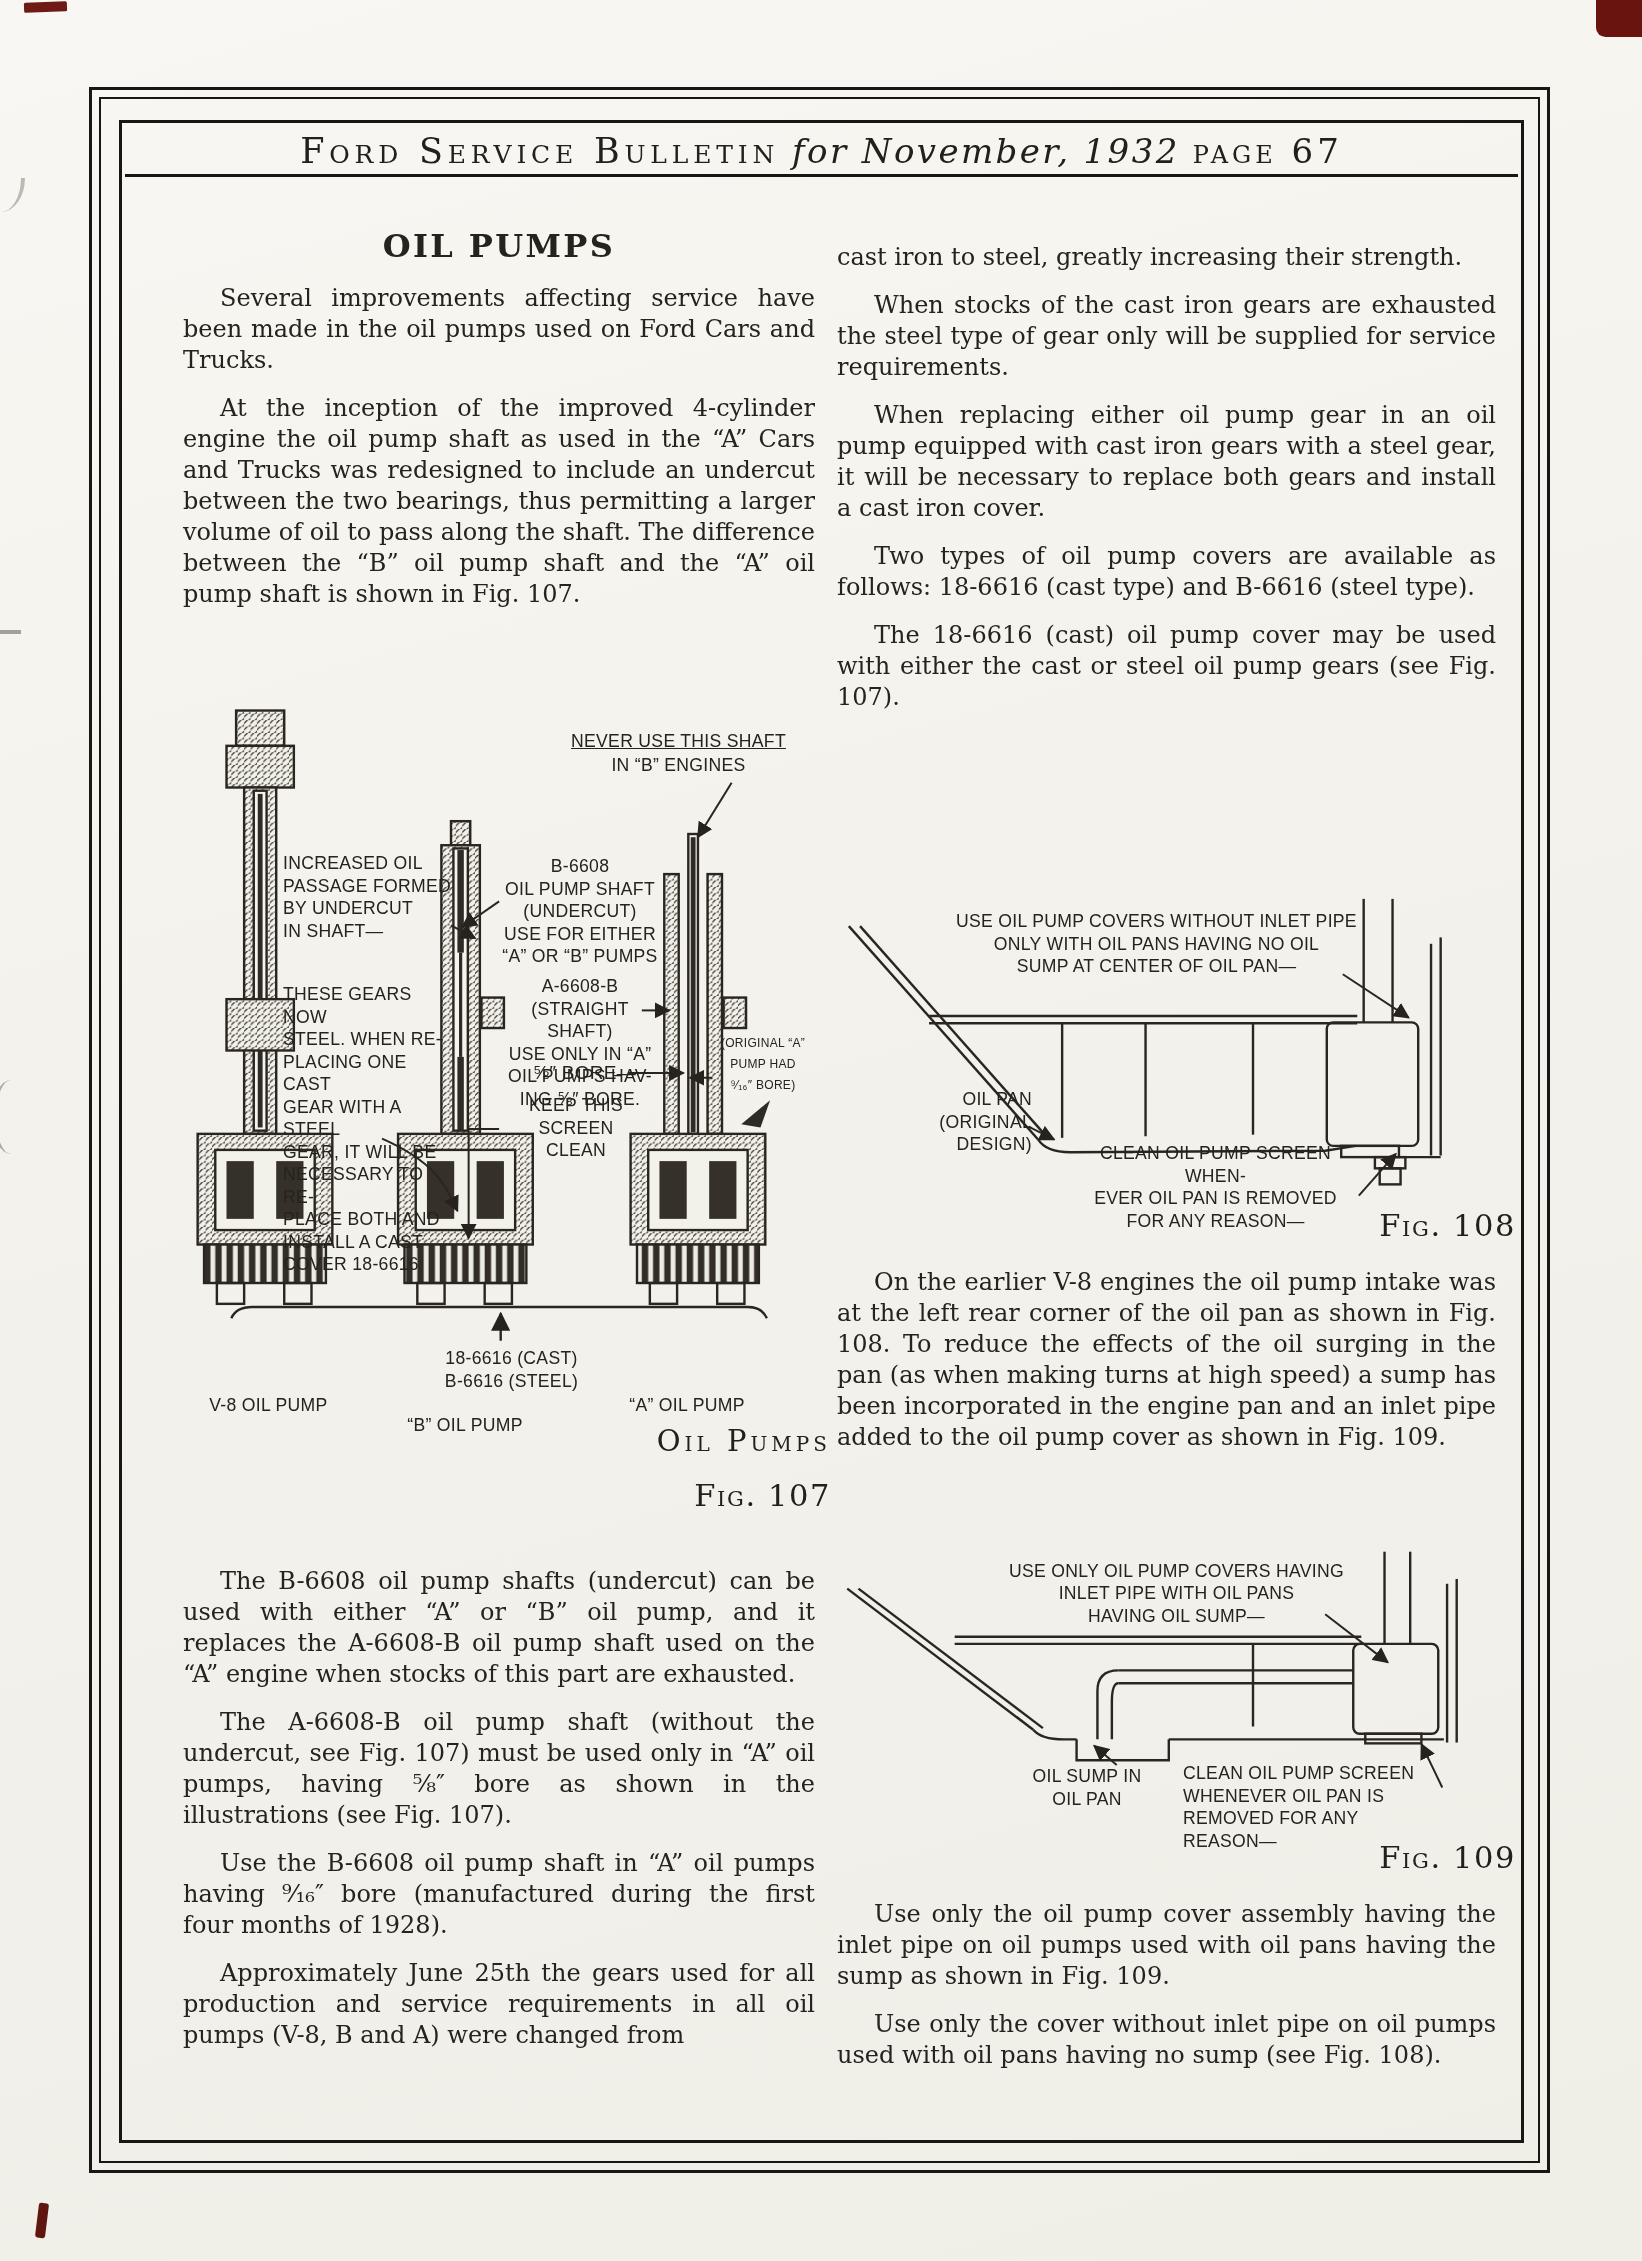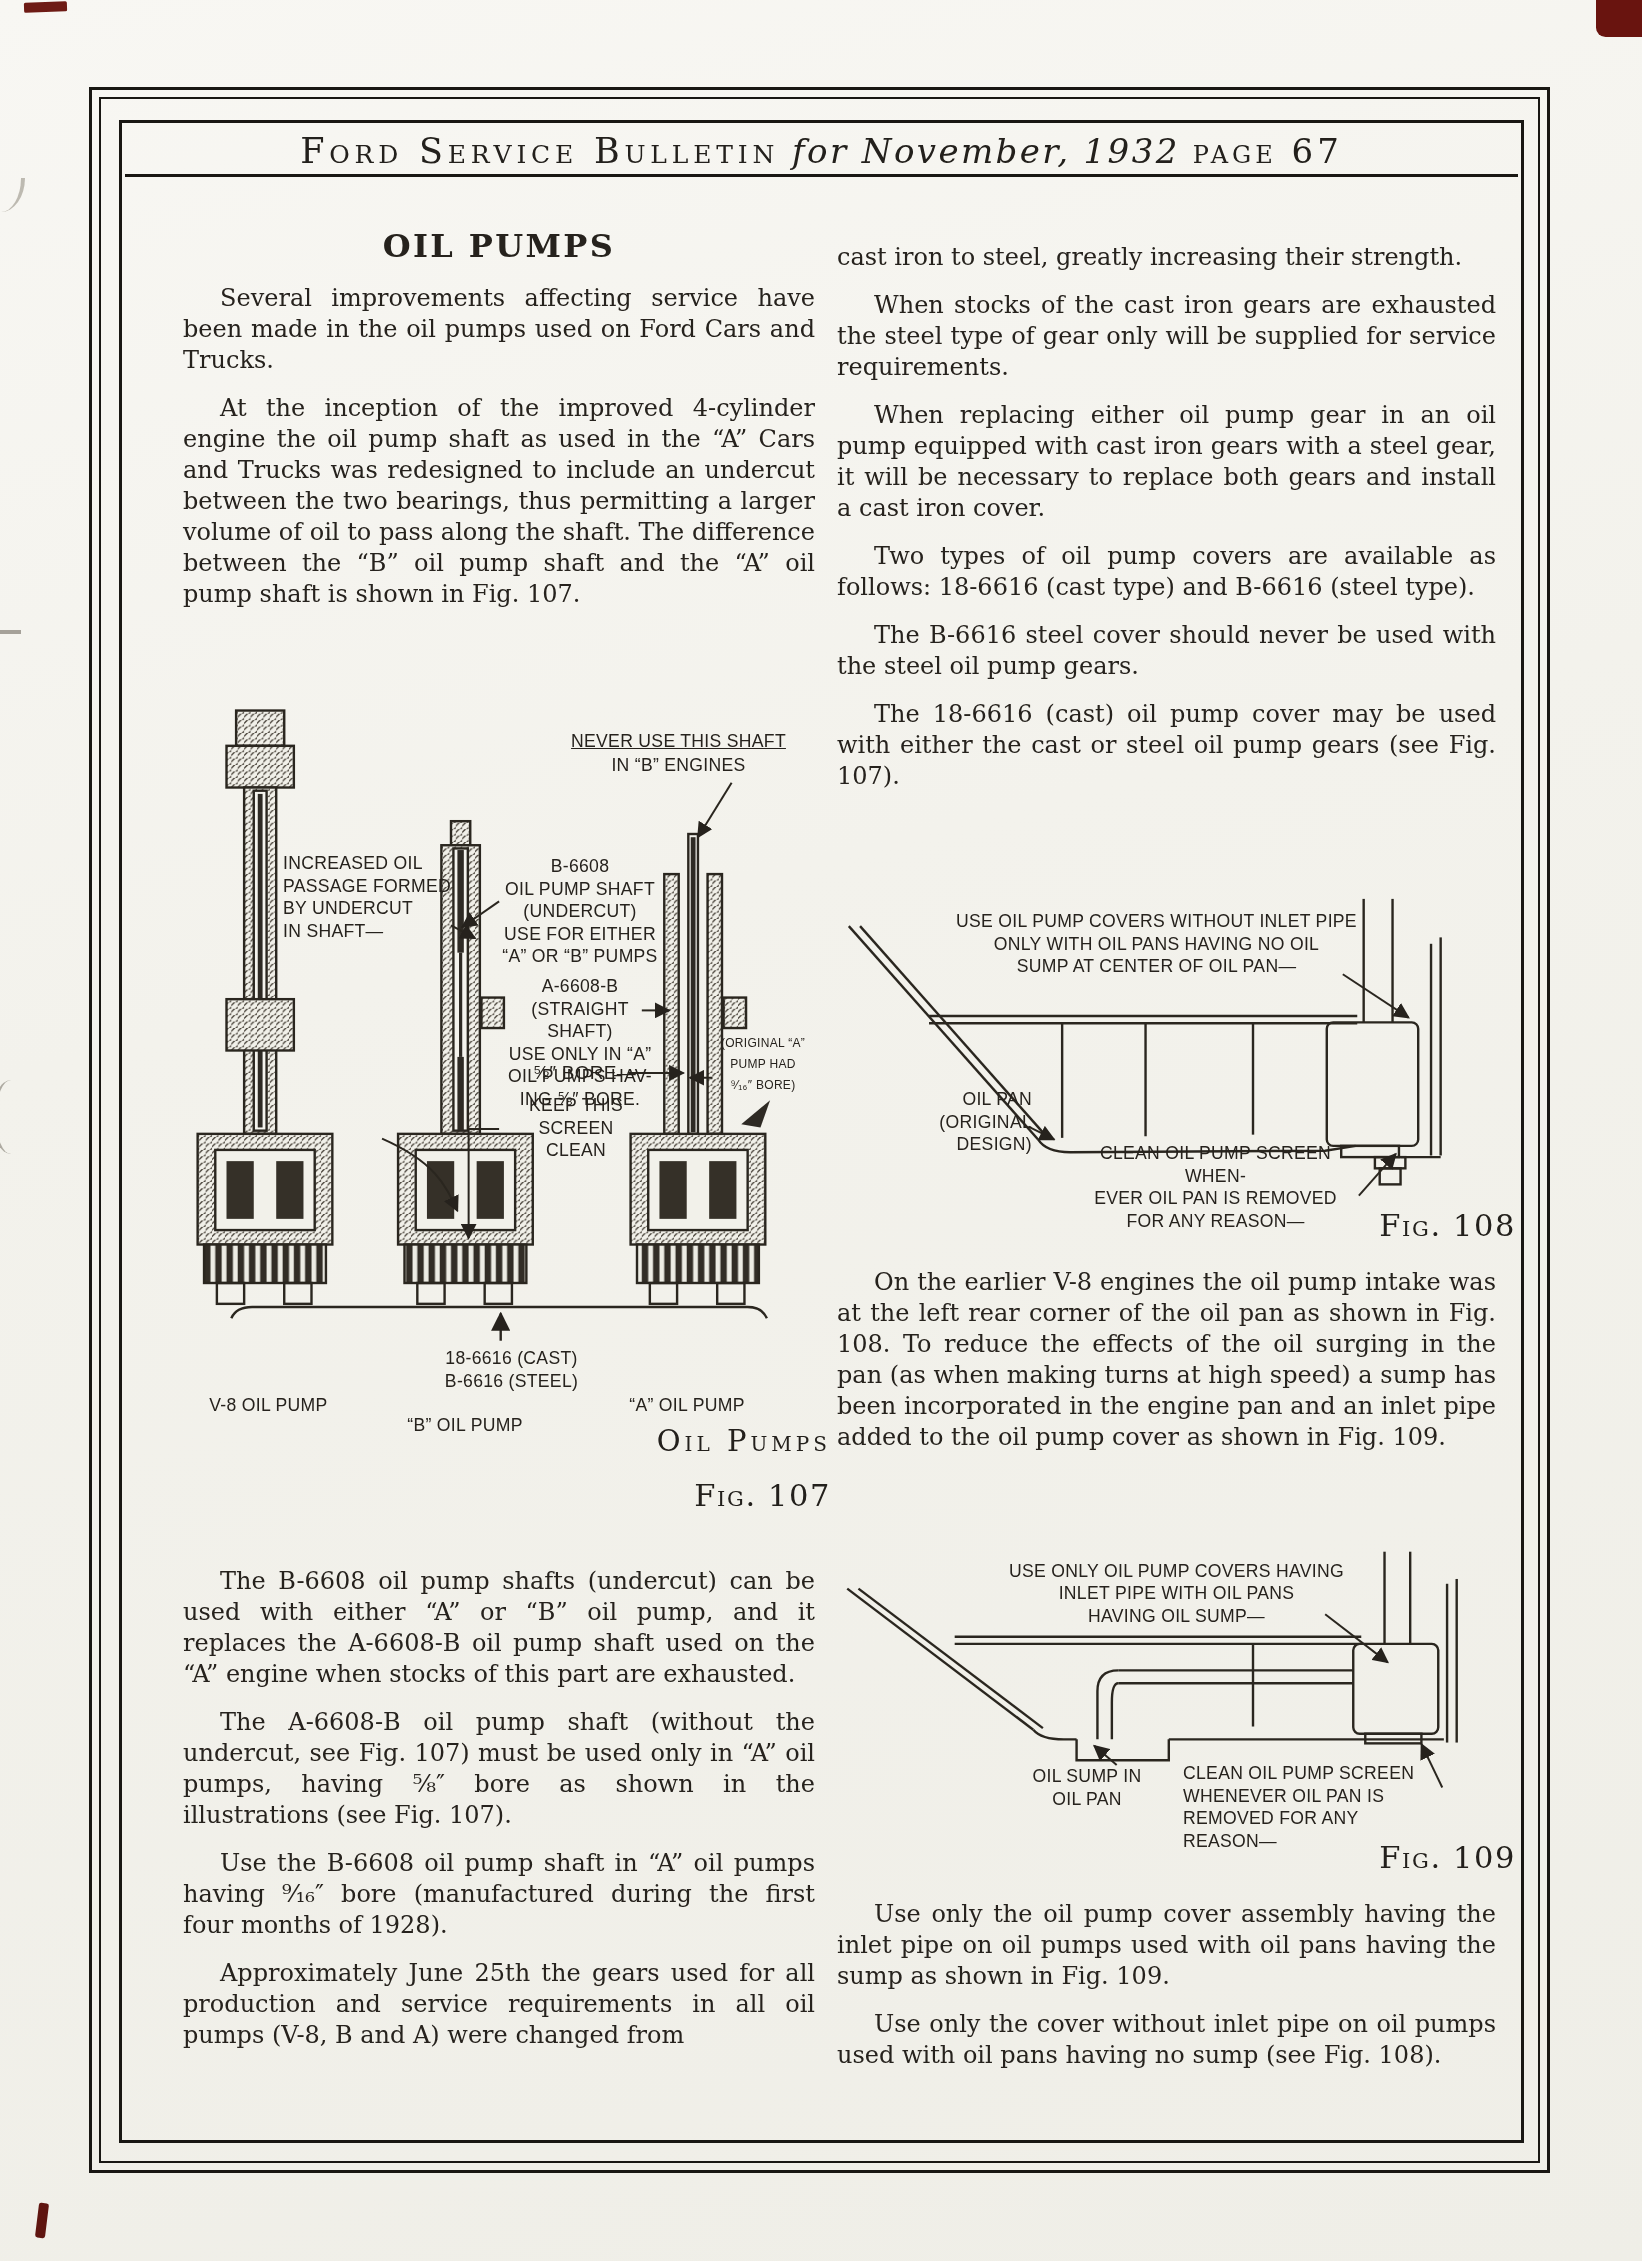--- a/index.html
+++ b/index.html
@@ -162,20 +162,29 @@
     <div class="dlabel ctr" style="left:390px; top:66px; width:217px;">IN “B” ENGINES</div>
     <div class="dlabel" style="left:103px; top:164px; width:176px;">INCREASED OIL
 PASSAGE FORMED
 BY UNDERCUT
 IN SHAFT—</div>
     <div class="dlabel ctr" style="left:318px; top:167px; width:164px;">B-6608
 OIL PUMP SHAFT
 (UNDERCUT)
 USE FOR EITHER
 “A” OR “B” PUMPS</div>
+    <div class="dlabel" style="left:103px; top:295px; width:168px;">THESE GEARS NOW
+STEEL. WHEN RE-
+PLACING ONE CAST
+GEAR WITH A STEEL
+GEAR, IT WILL BE
+NECESSARY TO RE-
+PLACE BOTH AND
+INSTALL A CAST
+COVER 18-6616</div>
     <div class="dlabel ctr" style="left:318px; top:287px; width:164px;">A-6608-B
 (STRAIGHT SHAFT)
 USE ONLY IN “A”
 OIL PUMPS HAV-
 ING ⅝″ BORE.</div>
     <div class="dlabel" style="left:353px; top:374px; width:112px; font-size:19px;">⅝″ BORE—</div>
     <div class="dlabel ctr" style="left:310px; top:406px; width:172px;">KEEP THIS SCREEN
 CLEAN</div>
     <div class="dlabel ctr" style="left:531px; top:345px; width:104px; font-size:12px; line-height:21px;">(ORIGINAL “A”
 PUMP HAD
@@ -194,21 +203,20 @@
     <p>The A-6608-B oil pump shaft (without the undercut, see Fig. 107) must be used only in “A” oil pumps, having ⅝″ bore as shown in the illustrations (see Fig. 107).</p>
     <p>Use the B-6608 oil pump shaft in “A” oil pumps having ⁹⁄₁₆″ bore (manufactured during the first four months of 1928).</p>
     <p>Approximately June 25th the gears used for all production and service requirements in all oil pumps (V-8, B and A) were changed from</p>
   </div>
 
   <div class="col col-right-top">
     <p class="noindent">cast iron to steel, greatly increasing their strength.</p>
     <p>When stocks of the cast iron gears are exhausted the steel type of gear only will be supplied for service requirements.</p>
     <p>When replacing either oil pump gear in an oil pump equipped with cast iron gears with a steel gear, it will be necessary to replace both gears and install a cast iron cover.</p>
     <p>Two types of oil pump covers are available as follows: 18-6616 (cast type) and B-6616 (steel type).</p>
-    <p>The B-6616 steel cover should never be used with the steel oil pump gears.</p>
     <p>The 18-6616 (cast) oil pump cover may be used with either the cast or steel oil pump gears (see Fig. 107).</p>
   </div>
 
   <div class="fig" id="fig108">
     <svg viewBox="0 0 828 432" width="664" height="347">
       <g stroke="#2a261f" stroke-width="3" fill="none">
         <path d="M16,36 L252,302"></path>
           <path d="M30,36 L264,300"></path>
         <path d="M116,148 H650"></path>
           <path d="M116,157 H650"></path>

